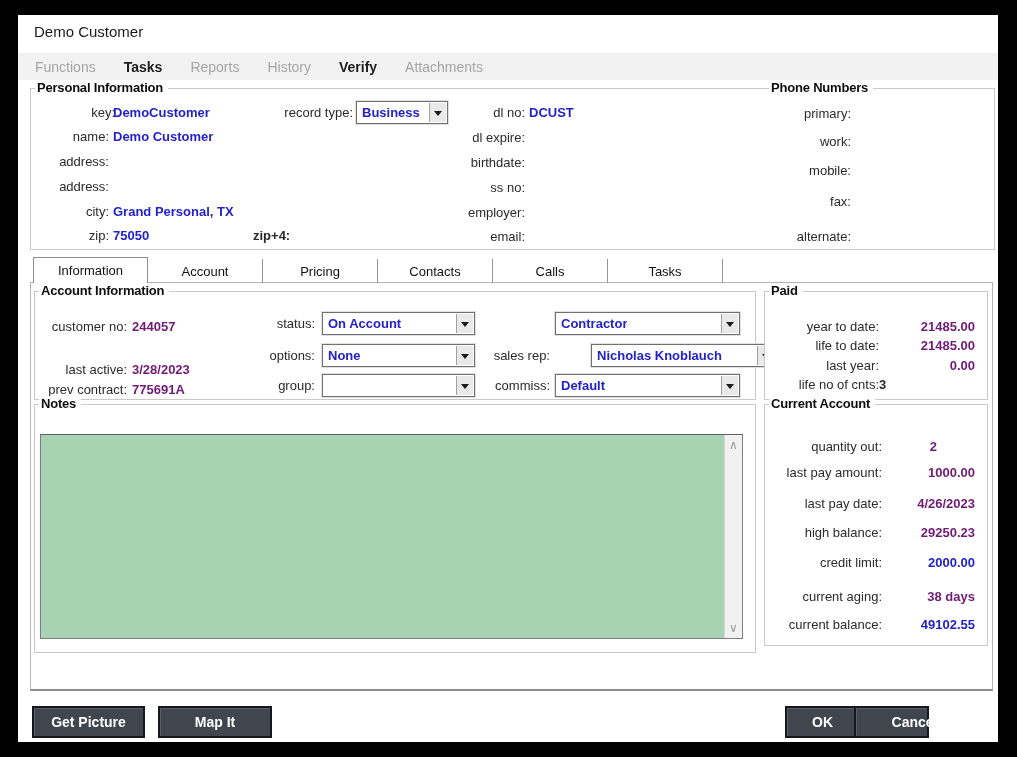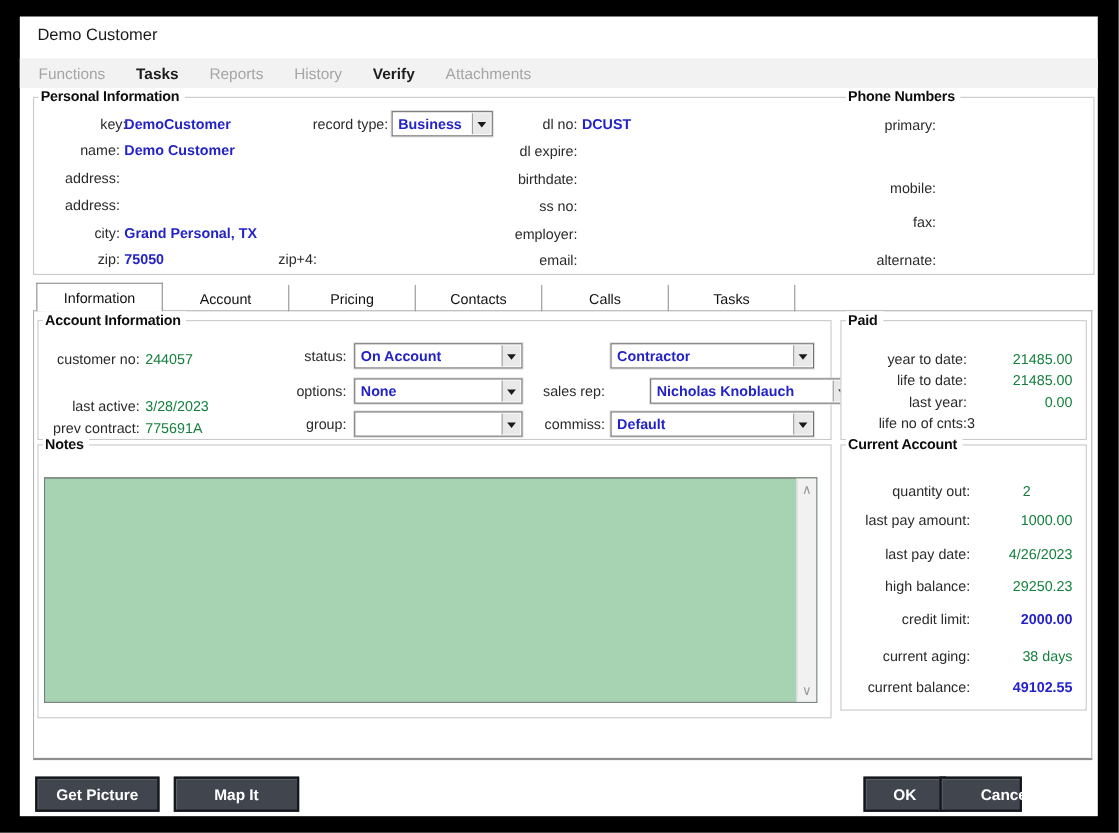--- a/index.html
+++ b/index.html
@@ -19,23 +19,23 @@
 
   .grp { position:absolute; border:1px solid #c9c9c9; background:#fff; }
   .gt {
     position:absolute; top:-9px; left:4px; background:#fff; padding:0 5px 0 2px;
     font-size:13px; font-weight:bold; color:#0d0d0d; letter-spacing:-0.2px; white-space:nowrap;
   }
   .gt2 { left:738px; }
 
   .row { position:absolute; height:16px; font-size:13px; white-space:nowrap; }
   .lbl { position:absolute; top:0; text-align:right; color:#2a2a2a; }
-  .val { position:absolute; top:0; }
+  .val { position:absolute; top:0;font-weight:bold; }
   .blue { color:#2222c8; font-weight:bold; }
-  .gray { color:#15803d; }
+  .gray { color:#701a75; }
   .rt { text-align:right; box-sizing:border-box; }
 
   .combo { position:absolute; height:23px; background:#fff; border:1px solid #707070; box-sizing:border-box; box-shadow:0 0 0 1px #e0e0e0; }
   .combo .cv { position:absolute; left:5px; top:3px; font-size:13px; color:#2222c8; font-weight:bold; white-space:nowrap; overflow:hidden; max-width:calc(100% - 24px); }
   .cbtn { position:absolute; right:1px; top:1px; bottom:1px; width:16px; background:#e9e9e9; border-left:1px solid #a0a0a0; }
   .tri { position:absolute; left:50%; top:50%; margin:-2px 0 0 -4px; width:0; height:0;
          border-left:4px solid transparent; border-right:4px solid transparent; border-top:5px solid #1a1a1a; }
 
   .tabs { position:absolute; left:15px; top:242px; height:26px; display:flex; align-items:flex-end; z-index:3; font-size:13px; }
   .tab { width:115px; height:24px; display:flex; align-items:center; justify-content:center;
@@ -133,20 +133,24 @@
     </div>
     <div class="row" style="left:0; top:140px; width:600px;">
       <span class="lbl" style="left:350px; width:144px;">email:</span>
       <span class="val" style="left:498px;"></span>
     </div>
 
     <div class="row" style="left:0; top:17px; width:960px;">
       <span class="lbl" style="left:682px; width:138px;">primary:</span>
       <span class="val" style="left:826px;"></span>
     </div>
+    <div class="row" style="left:0; top:45px; width:960px;">
+      <span class="lbl" style="left:682px; width:138px;">work:</span>
+      <span class="val" style="left:826px;"></span>
+    </div>
     <div class="row" style="left:0; top:74px; width:960px;">
       <span class="lbl" style="left:682px; width:138px;">mobile:</span>
       <span class="val" style="left:826px;"></span>
     </div>
     <div class="row" style="left:0; top:105px; width:960px;">
       <span class="lbl" style="left:682px; width:138px;">fax:</span>
       <span class="val" style="left:826px;"></span>
     </div>
     <div class="row" style="left:0; top:140px; width:960px;">
       <span class="lbl" style="left:682px; width:138px;">alternate:</span>

